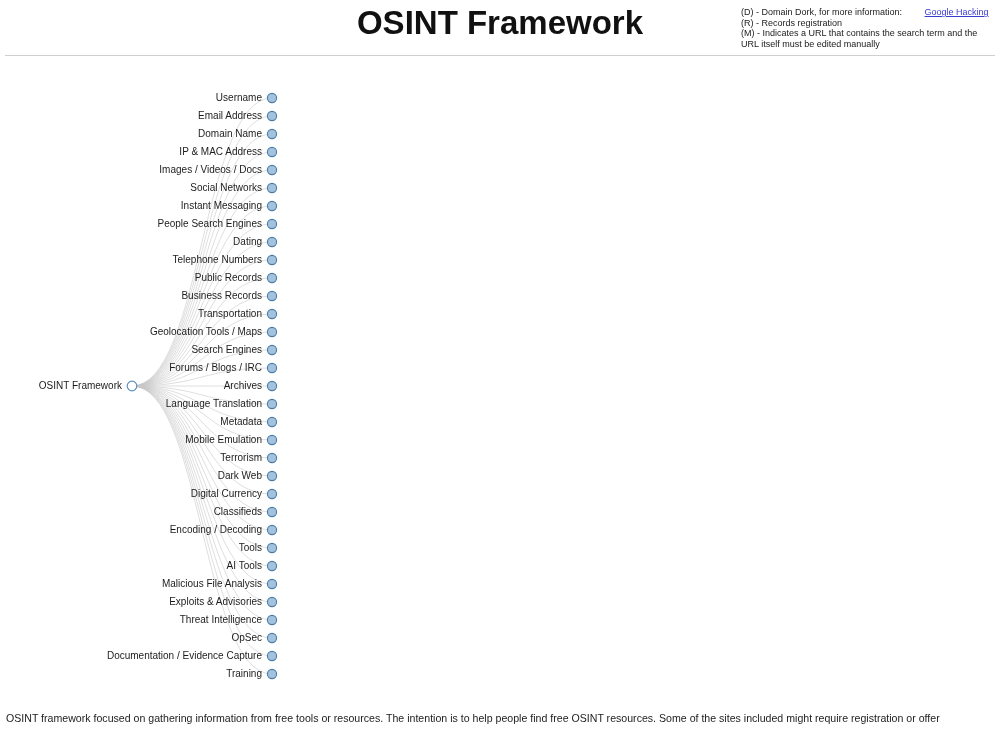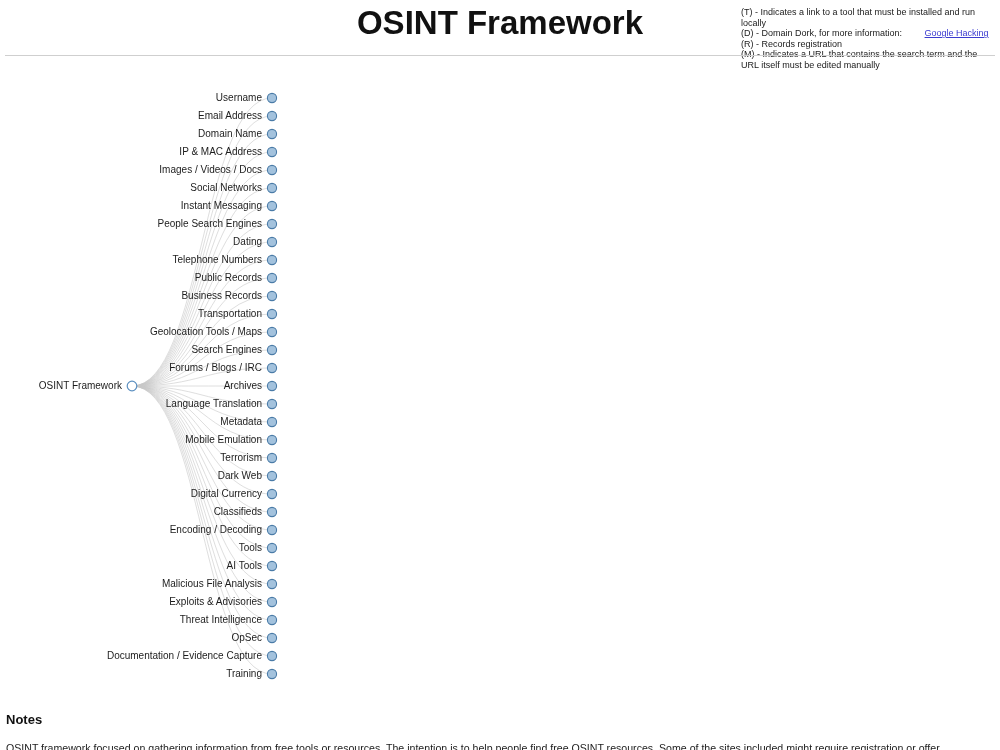--- a/index.html
+++ b/index.html
@@ -81,23 +81,20 @@
 </head>
 <body>
 
 <div id="page">
 
   <div id="header">
 
     <div id="page-title">OSINT Framework</div>
 
     <div id="legend">
-      <div class="legend-line">
-        <span>(T) - Indicates a link to a tool that must be installed and run locally</span>
-      </div>
       <div class="legend-line">
         <span>(D) - Domain Dork, for more information: </span><a href="#">Google Hacking</a>
       </div>
       <div class="legend-line">
         <span>(R) - Records registration</span>
       </div>
       <div class="legend-line">
         <span>(M) - Indicates a URL that contains the search term and the URL itself must be edited manually</span>
       </div>
     </div>
@@ -277,17 +274,16 @@
           </g>
           <g style="cursor: pointer;">
             <text class="node-label" x="106" y="330.5">OSINT Framework</text>
             <circle class="node-circle root" cx="116" cy="330" r="4.8"></circle>
           </g>
         </g>
     </svg>
   </div>
 
   <div id="notes">
-    <div id="notes-heading">Notes</div>
     <div id="notes-body">OSINT framework focused on gathering information from free tools or resources. The intention is to help people find free OSINT resources. Some of the sites included might require registration or offer</div>
   </div>
 
 </div>
 
 </body></html>

